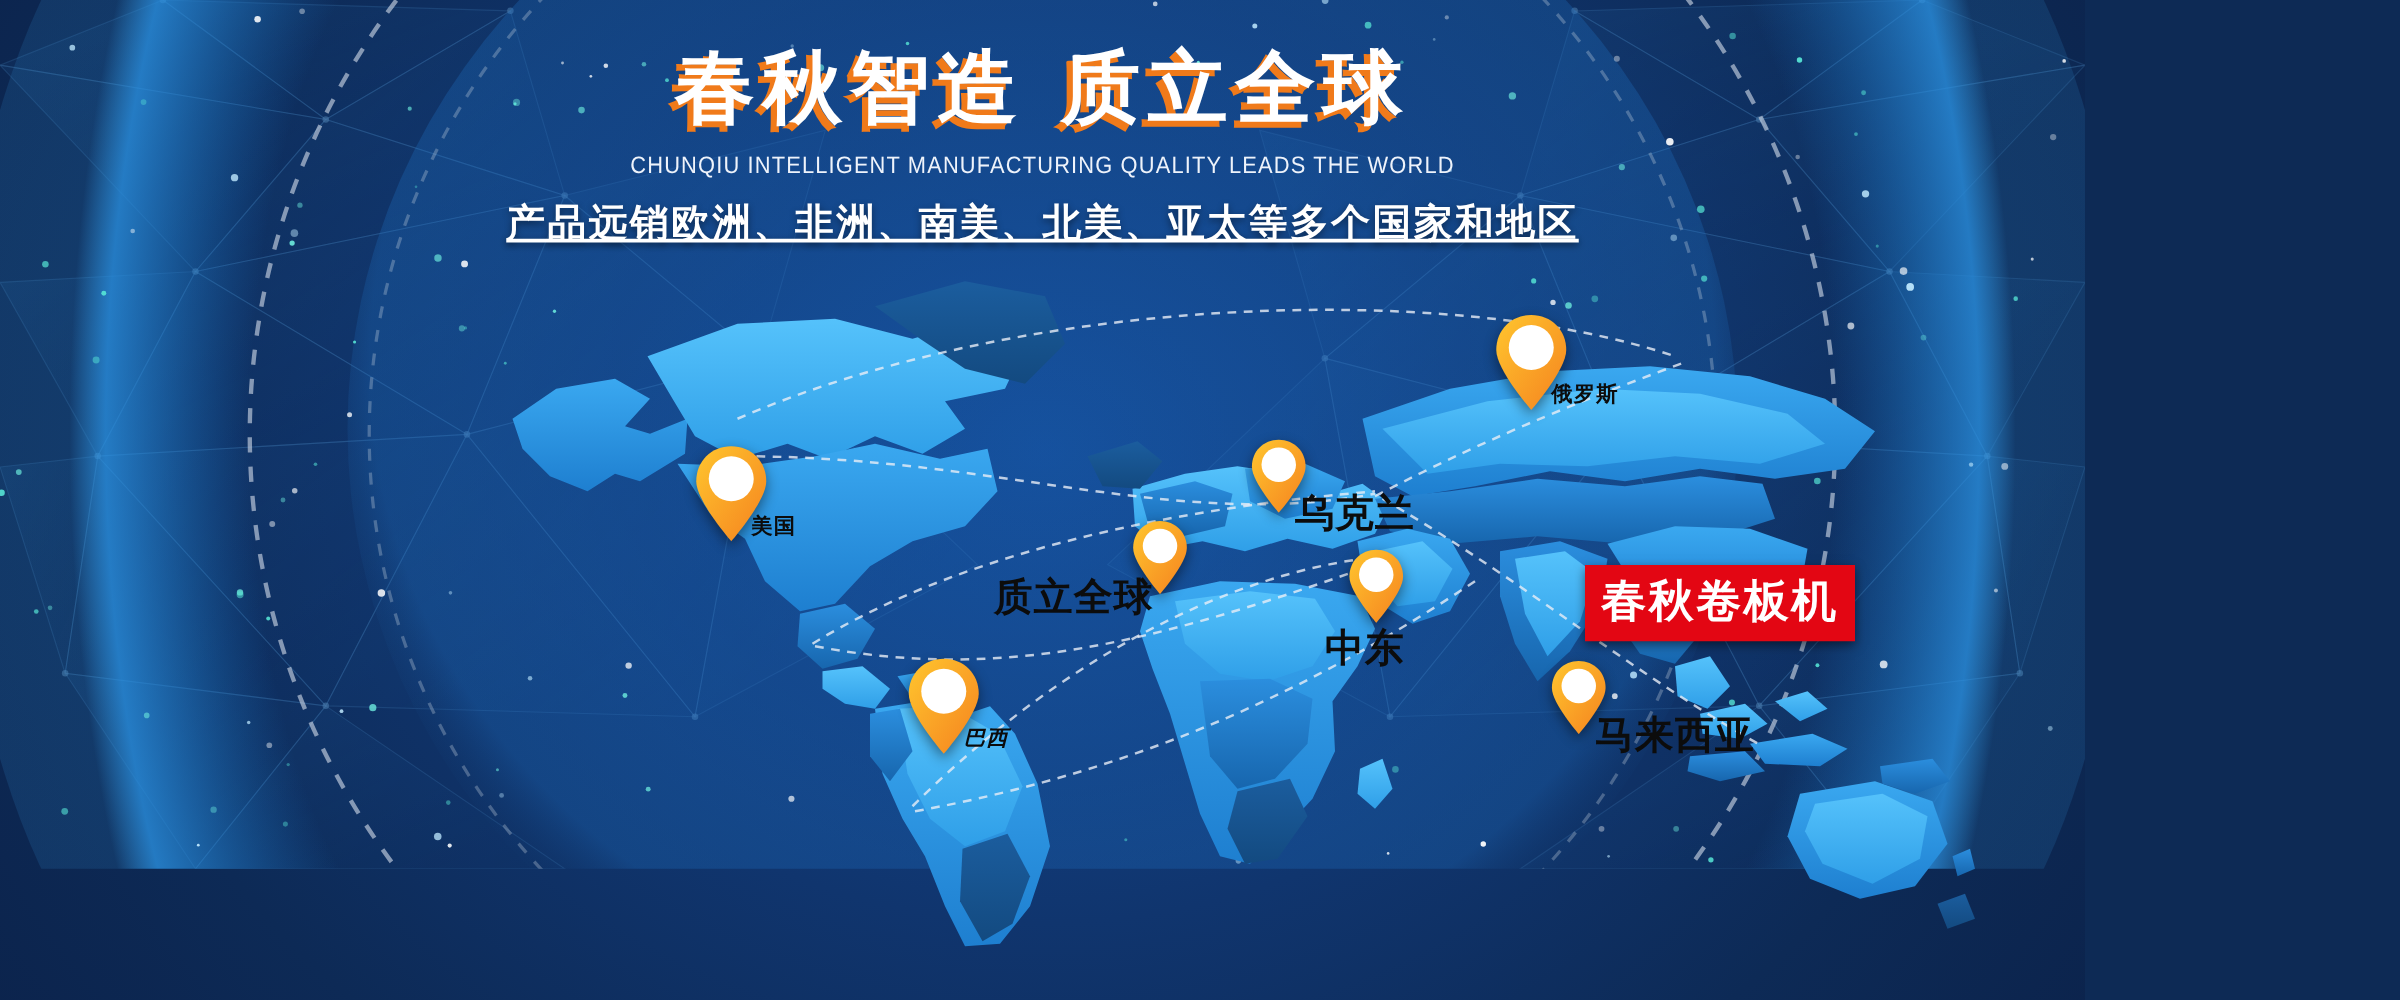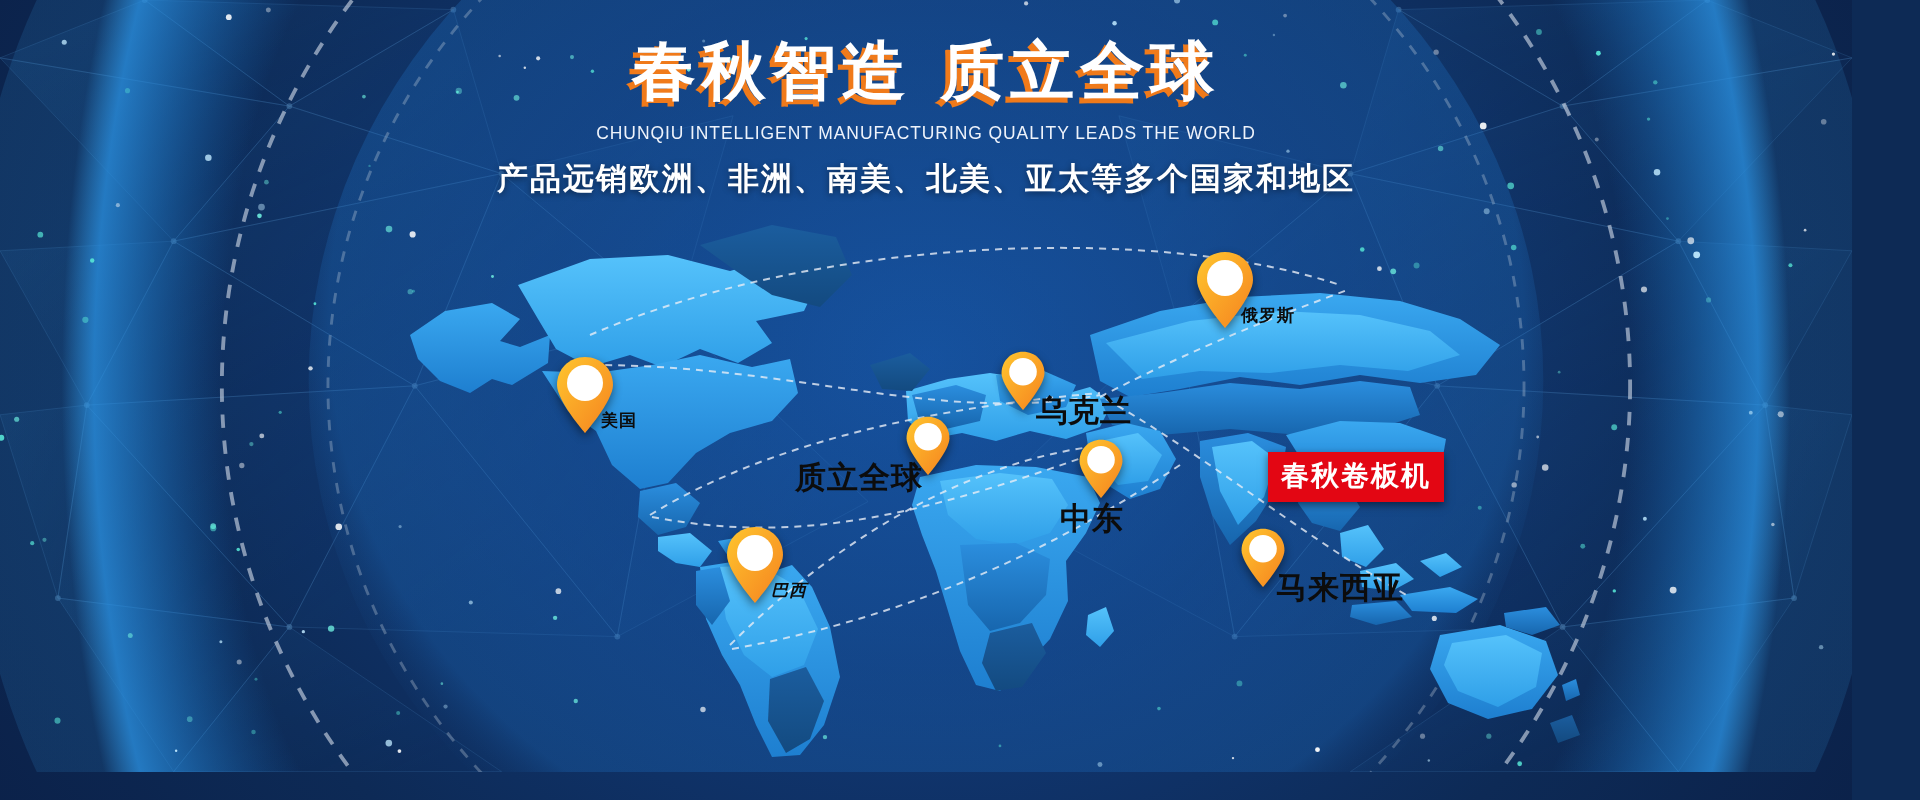--- a/index.html
+++ b/index.html
@@ -1,20 +1,20 @@
 <!DOCTYPE html>
 <html><head>
 <meta charset="utf-8">
 <style>
   html,body{margin:0;padding:0;background:#0d2a55;}
   body{font-family:"Liberation Sans","DejaVu Sans",sans-serif;}
 
   .banner{
     position:relative;
-    width:1852px;height:800px;
+    width:1668px;height:800px;
     overflow:hidden;
     background:
       radial-gradient(ellipse 1100px 900px at 50% 45%, #134a96 0%, #10356e 42%, #0d2a56 70%, #0b2149 100%);
   }
 
   
   .mesh{position:absolute;inset:0;opacity:.55;pointer-events:none;}
   .stars{position:absolute;inset:0;pointer-events:none;}
   .arcs{position:absolute;inset:0;pointer-events:none;}
   .globe-glow{position:absolute;inset:0;pointer-events:none;}
@@ -42,20 +42,21 @@
     margin:16px 0 0 0;
     font-size:19px;color:#eef3fb;letter-spacing:1.0px;
     font-weight:400;
     transform:scaleX(.92);
   }
   .tagline{
     margin:14px 0 0 0;
     font-size:31px;font-weight:bold;color:#ffffff;letter-spacing:2px;
     text-shadow:0 2px 6px rgba(0,0,0,.45);
     font-family:"DejaVu Sans","Liberation Sans",sans-serif;
+    text-decoration:underline;
   }
 
   
   .marker{position:absolute;z-index:50;}
   .pin{position:relative;width:60px;height:80px;}
   .pin svg{display:block;width:60px;height:80px;
            filter:drop-shadow(0 4px 5px rgba(0,0,0,.45));}
   .pin-label{
     position:absolute;left:46px;top:54px;
     white-space:nowrap;
@@ -65,21 +66,21 @@
   }
   .marker.sm .pin{width:46px;height:62px;}
   .marker.sm .pin svg{width:46px;height:62px;}
   .marker.sm .pin-label{left:36px;top:40px;font-size:31px;}
 
   
   .badge{
     position:absolute;z-index:60;
     background:#e30613;
     padding:5px 13px 7px 13px;
-    font-size:28px;font-weight:bold;color:#ffffff;letter-spacing:2px;
+    font-size:36px;font-weight:bold;color:#ffffff;letter-spacing:2px;
     box-shadow:0 3px 8px rgba(0,0,0,.5);
     font-family:"DejaVu Sans","Liberation Sans",sans-serif;
     white-space:nowrap;
   }
 </style>
 </head>
 <body>
 
 <div class="banner">
 

